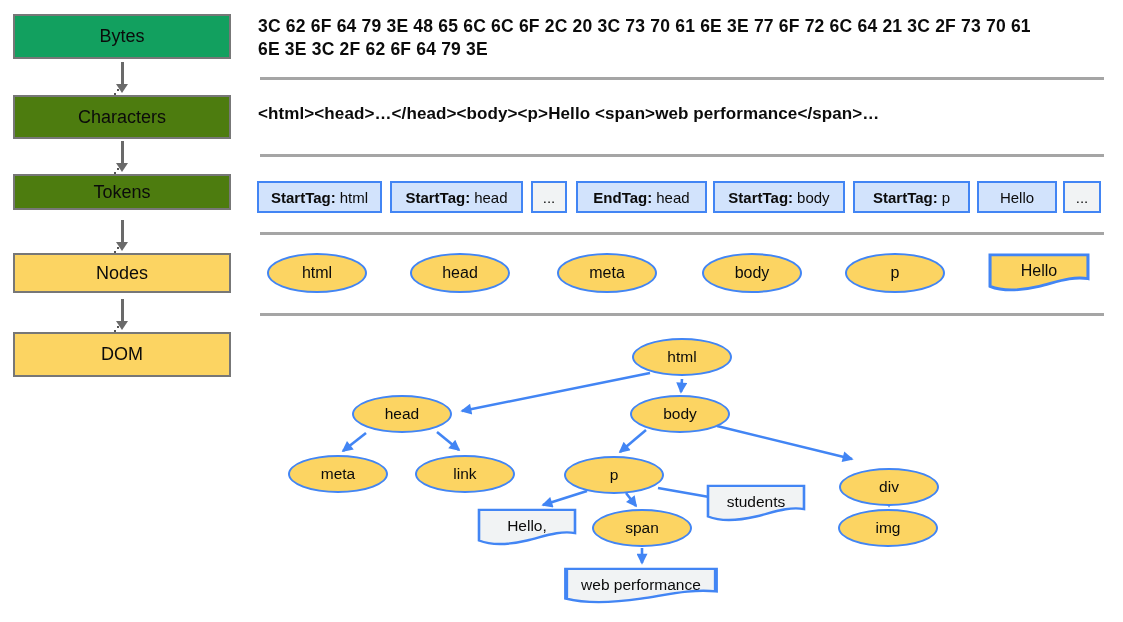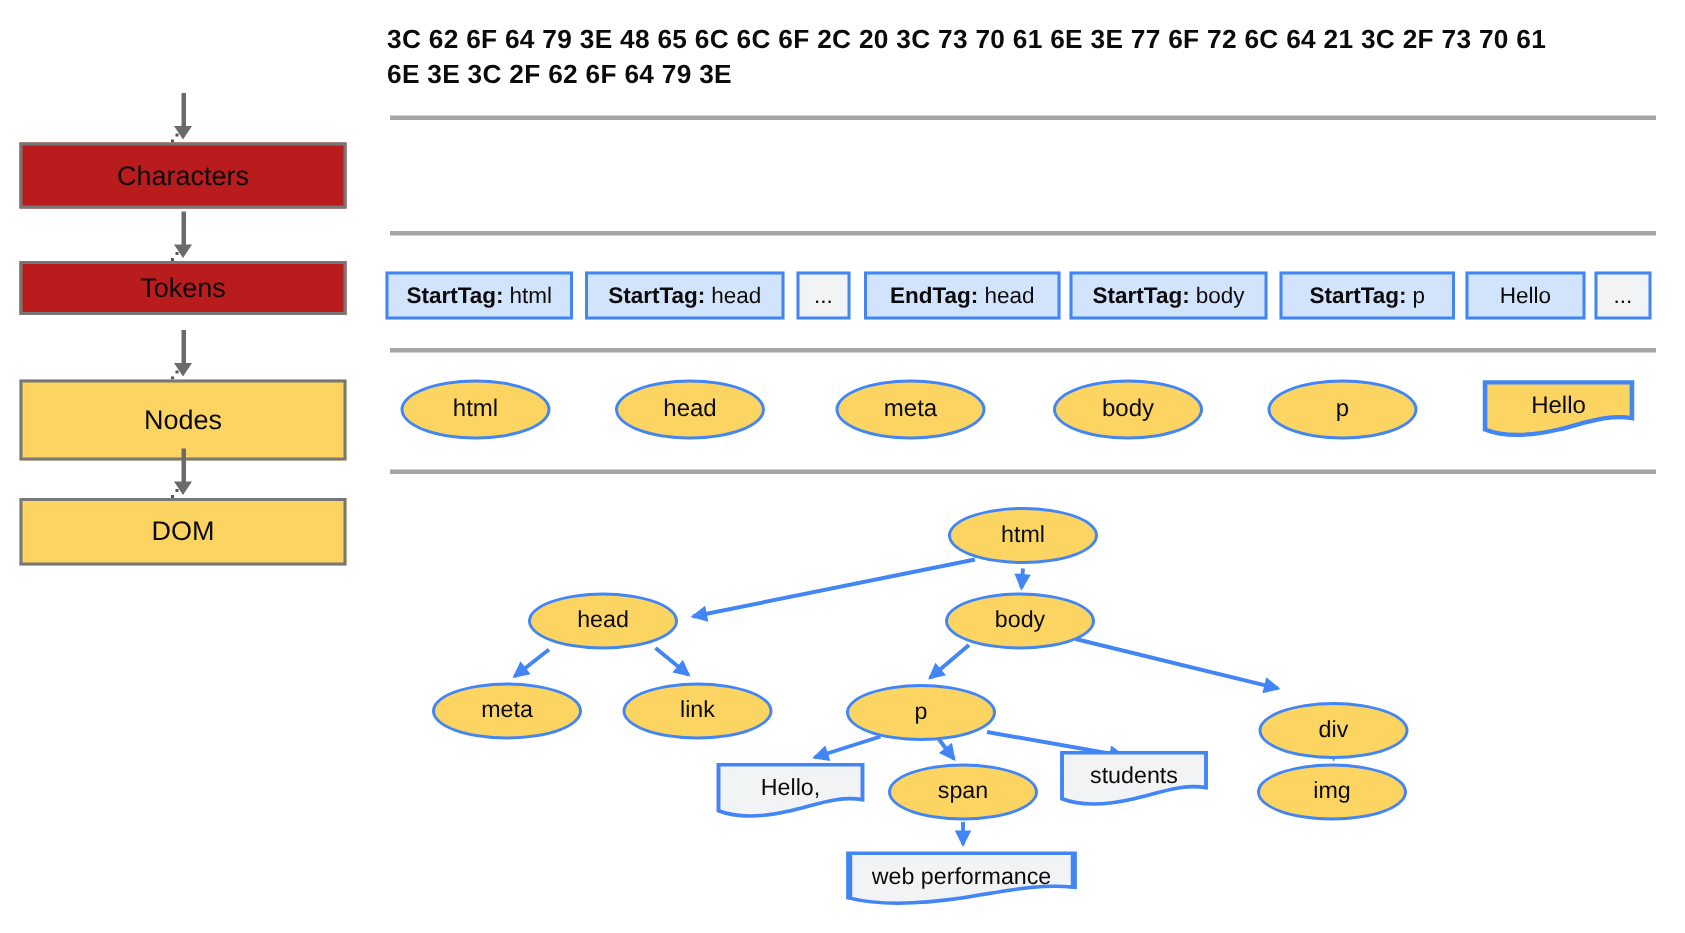--- a/index.html
+++ b/index.html
@@ -9,21 +9,21 @@
   }
   *{box-sizing:border-box;}
 
   
   .stage{
     position:absolute;left:13px;width:218px;height:45px;
     border:2px solid #777777;display:flex;align-items:center;justify-content:center;
     font-size:18px;color:#0b0b0b;
   }
   .stage.green{background:#12A05F;}
-  .stage.blue{background:#b91c1c;}
+  .stage.blue{background:#4d7c0f;}
   .stage.yellow{background:#FCD462;}
 
   .stage-arrow{position:absolute;left:114px;width:16px;}
   .stage-arrow .shaft{
     position:absolute;left:7px;top:0;bottom:8px;width:3px;background:#6a6a6a;
   }
   .stage-arrow .head{
     position:absolute;left:2px;bottom:0;width:0;height:0;
     border-left:6.5px solid transparent;border-right:6.5px solid transparent;
     border-top:9px solid #6a6a6a;
@@ -78,20 +78,23 @@
 
   
   #tree-edges{position:absolute;left:0;top:0;width:1123px;height:622px;pointer-events:none;}
   #tree-edges line{stroke:#4285F4;stroke-width:2.6;}
 </style>
 </head>
 <body>
 
 <div class="canvas">
 
+  <div class="stage green" style="top:14px">
+    <span>Bytes</span>
+  </div>
   <div class="stage-arrow" style="top:62px;height:31px">
     <i class="shaft"></i>
       <i class="head"></i>
       <i class="dots"></i>
   </div>
   <div class="stage blue" style="top:95px;height:44px">
     <span>Characters</span>
   </div>
   <div class="stage-arrow" style="top:141px;height:31px">
     <i class="shaft"></i>
@@ -99,21 +102,21 @@
       <i class="dots"></i>
   </div>
   <div class="stage blue" style="top:174px;height:36px">
     <span>Tokens</span>
   </div>
   <div class="stage-arrow" style="top:220px;height:31px">
     <i class="shaft"></i>
       <i class="head"></i>
       <i class="dots"></i>
   </div>
-  <div class="stage yellow" style="top:253px;height:54px">
+  <div class="stage yellow" style="top:253px;height:40px">
     <span>Nodes</span>
   </div>
   <div class="stage-arrow" style="top:299px;height:31px">
     <i class="shaft"></i>
       <i class="head"></i>
       <i class="dots"></i>
   </div>
   <div class="stage yellow" style="top:332px;height:45px">
     <span>DOM</span>
   </div>
@@ -121,20 +124,21 @@
   <div class="divider" style="top:77px"></div>
   <div class="divider" style="top:154px"></div>
   <div class="divider" style="top:232px"></div>
   <div class="divider" style="top:313px"></div>
 
   <div class="hex-text">
     <div>3C 62 6F 64 79 3E 48 65 6C 6C 6F 2C 20 3C 73 70 61 6E 3E 77 6F 72 6C 64 21 3C 2F 73 70 61</div>
     <div>6E 3E 3C 2F 62 6F 64 79 3E</div>
   </div>
 
+  <div class="chars-text">&lt;html&gt;&lt;head&gt;…&lt;/head&gt;&lt;body&gt;&lt;p&gt;Hello &lt;span&gt;web performance&lt;/span&gt;…</div>
 
   <div class="token" style="left:257px;width:125px">
     <b>StartTag:</b>
       <span>html</span>
   </div>
   <div class="token" style="left:390px;width:133px">
     <b>StartTag:</b>
       <span>head</span>
   </div>
   <div class="token muted" style="left:531px;width:36px">
@@ -226,21 +230,21 @@
     <svg viewBox="0 0 100 42" preserveAspectRatio="none">
       <path d="M2,2 L98,2 L98,27 C82,24 66,31 50,35 C34,39 16,41 2,35 Z"></path>
     </svg>
     <span class="lbl" style="font-size:15.5px">Hello,</span>
   </div>
 
   <div class="enode tnode" style="left:592px;top:509px">
       <span>span</span>
     </div>
 
-  <div class="docbox doc-gray" style="left:706px;top:500px;width:100px;height:39px">
+  <div class="docbox doc-gray" style="left:706px;top:484px;width:100px;height:39px">
     <svg viewBox="0 0 100 42" preserveAspectRatio="none">
       <path d="M2,2 L98,2 L98,27 C82,24 66,31 50,35 C34,39 16,41 2,35 Z"></path>
     </svg>
     <span class="lbl" style="font-size:15.5px">students</span>
   </div>
 
   <div class="enode tnode" style="left:838px;top:509px">
       <span>img</span>
     </div>
 

